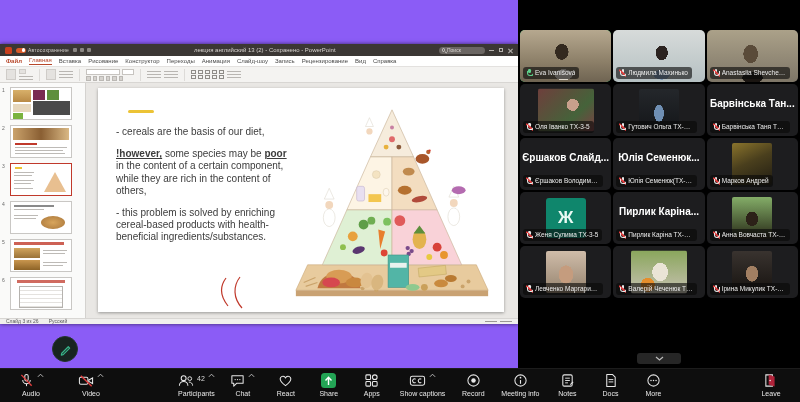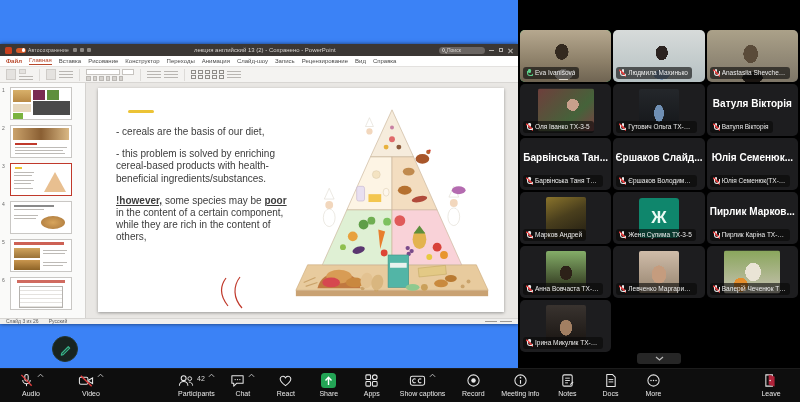--- a/index.html
+++ b/index.html
@@ -1,21 +1,21 @@
 <!DOCTYPE html>
 <html><head>
 <meta charset="utf-8">
 <style>
   html,body{margin:0;padding:0;background:#000;}
   *{box-sizing:border-box;}
   #app{position:relative;width:800px;height:402px;background:#050505;overflow:hidden;
        font-family:"Liberation Sans",sans-serif;-webkit-font-smoothing:antialiased;}
 
   
-  .share-area{position:absolute;left:0;top:0;width:518px;height:368px;background:#3b82f6;}
+  .share-area{position:absolute;left:0;top:0;width:518px;height:368px;background:#8b5cf6;}
 
   .ppt{position:absolute;left:0;top:44px;width:518px;height:280px;background:#f3f2f1;
        box-shadow:0 0 4px rgba(0,0,0,.6);}
   .ppt-titlebar{height:12px;background:#3b3734;display:flex;align-items:center;padding:0 5px;gap:4px;}
   .ppt-appicon{width:7px;height:7px;background:#c8401e;border-radius:1.5px;flex:0 0 auto;}
   .autosave{display:flex;align-items:center;gap:2px;}
   .autosave .asw{width:10px;height:5px;background:#d85a29;border-radius:3px;position:relative;}
   .autosave .asw::after{content:"";position:absolute;right:.6px;top:.6px;width:3.8px;height:3.8px;border-radius:50%;background:#fff;}
   .autosave .aslbl{font-size:5px;color:#cfccc8;letter-spacing:.2px;}
   .qat{display:flex;gap:3px;}
@@ -349,22 +349,22 @@
                 <i class="t6tab"></i>
             </div>
             </div>
         </div>
 
         <div class="slide-zone">
           <div class="slide">
             <i class="ydash"></i>
             <div class="slide-text">
               <p>- cereals are the basis of our diet,</p>
+              <p><span class="em-u">!however,</span><span> some species may be </span><span class="em-u">poor</span><span> in the content of a certain component, while they are rich in the content of others,</span></p>
               <p>- this problem is solved by enriching cereal-based products with health-beneficial ingredients/substances.</p>
-              <p><span class="em-u">!however,</span><span> some species may be </span><span class="em-u">poor</span><span> in the content of a certain component, while they are rich in the content of others,</span></p>
             </div>
 
             <div class="pyr-wrap">
               <svg width="200" height="206" viewBox="0 0 200 210">
 
                 <polygon points="14,168 186,168 198,194 2,194" fill="#e8cb9e" stroke="#caa877" stroke-width="0.6"></polygon>
                 <rect x="2" y="194" width="196" height="6" fill="#c9a273"></rect>
 
                 <polygon points="100,10 122,58 78,58" fill="#f6ecdc" stroke="#cbb79d" stroke-width="0.7"></polygon>
                 <polygon points="78,58 100,58 100,112 54,112" fill="#fdf4e4" stroke="#cbb79d" stroke-width="0.7"></polygon>
@@ -513,29 +513,20 @@
       <div class="tile">
         <div class="photo p-hut"></div>
         <div class="lbl">
           <span class="mic">
               <em></em>
             </span>
           <span>Гутович Ольга ТХ-3-6</span>
         </div>
       </div>
 
-      <div class="tile">
-        <div class="bigname">Ватуля Вікторія</div>
-        <div class="lbl">
-          <span class="mic">
-              <em></em>
-            </span>
-          <span>Ватуля Вікторія</span>
-        </div>
-      </div>
 
       <div class="tile">
         <div class="bigname">Барвінська Тан...</div>
         <div class="lbl">
           <span class="mic">
               <em></em>
             </span>
           <span>Барвінська Таня ТХ-3-6</span>
         </div>
       </div>
@@ -574,21 +565,21 @@
         <div class="initialav">Ж</div>
         <div class="lbl">
           <span class="mic">
               <em></em>
             </span>
           <span>Женя Сулима ТХ-3-5</span>
         </div>
       </div>
 
       <div class="tile">
-        <div class="bigname">Пирлик Марков...</div>
+        <div class="bigname">Пирлик Каріна...</div>
         <div class="lbl">
           <span class="mic">
               <em></em>
             </span>
           <span>Пирлик Каріна ТХ-3-5</span>
         </div>
       </div>
 
       <div class="tile">
         <div class="photo p-annav"></div>

